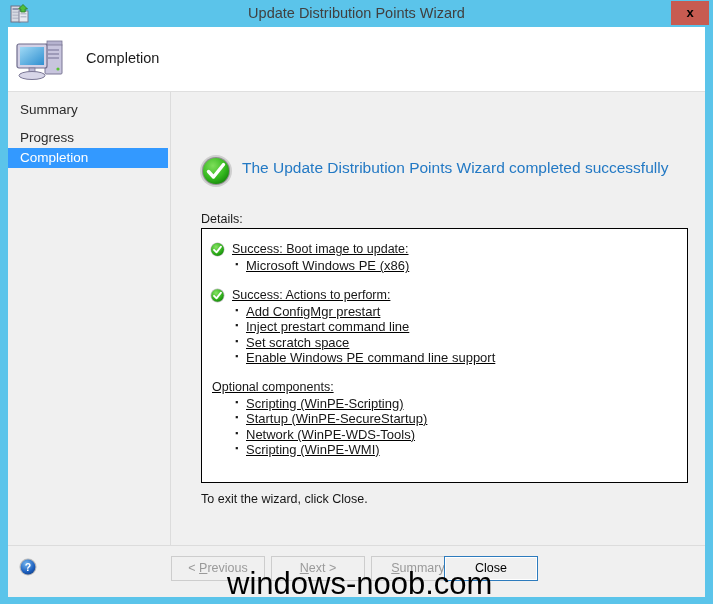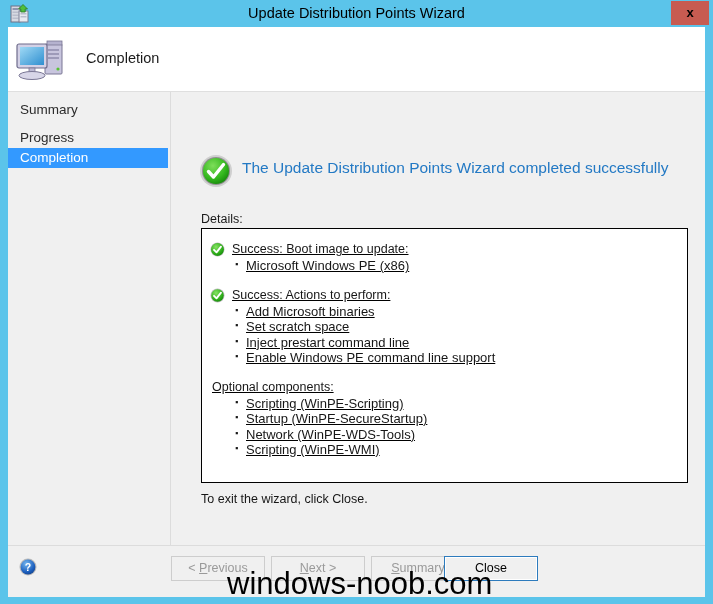--- a/index.html
+++ b/index.html
@@ -37,21 +37,21 @@
     width: 20px; height: 20px;
   }
   #title-text {
     position: absolute;
     left: 0; top: 0;
     width: 713px;
     height: 27px;
     line-height: 27px;
     text-align: center;
     font-size: 14.5px;
-    color: #000000;
+    color: #404040;
     font-family: "Liberation Sans", sans-serif;
   }
   #close-btn {
     position: absolute;
     left: 671px; top: 1px;
     width: 38px; height: 24px;
     background: #c75b51;
     border: none;
     color: #000000;
     font-size: 13px;
@@ -393,23 +393,23 @@
                     <stop offset="70%" stop-color="#2fae1a"></stop>
                     <stop offset="100%" stop-color="#17890b"></stop>
                   </radialGradient>
                   <circle cx="7.5" cy="7.5" r="6.2" fill="url(#grn3)"></circle>
                   <path d="M4 7.8 L6.5 10.4 L11 4.6" fill="none" stroke="#ffffff" stroke-width="1.8" stroke-linecap="round" stroke-linejoin="round"></path>
                 </svg>
               </span>
               <span>Success: Actions to perform:</span>
             </div>
             <ul class="detail-list">
-              <li>Add Microsoft binaries</li>
+              <li>Add ConfigMgr prestart</li>
+              <li>Inject prestart command line</li>
               <li>Set scratch space</li>
-              <li>Inject prestart command line</li>
               <li>Enable Windows PE command line support</li>
             </ul>
           </div>
 
           <div class="gap"></div>
 
           <div class="detail-group">
             <div class="detail-head nobadge">
               <span>Optional components:</span>
             </div>

